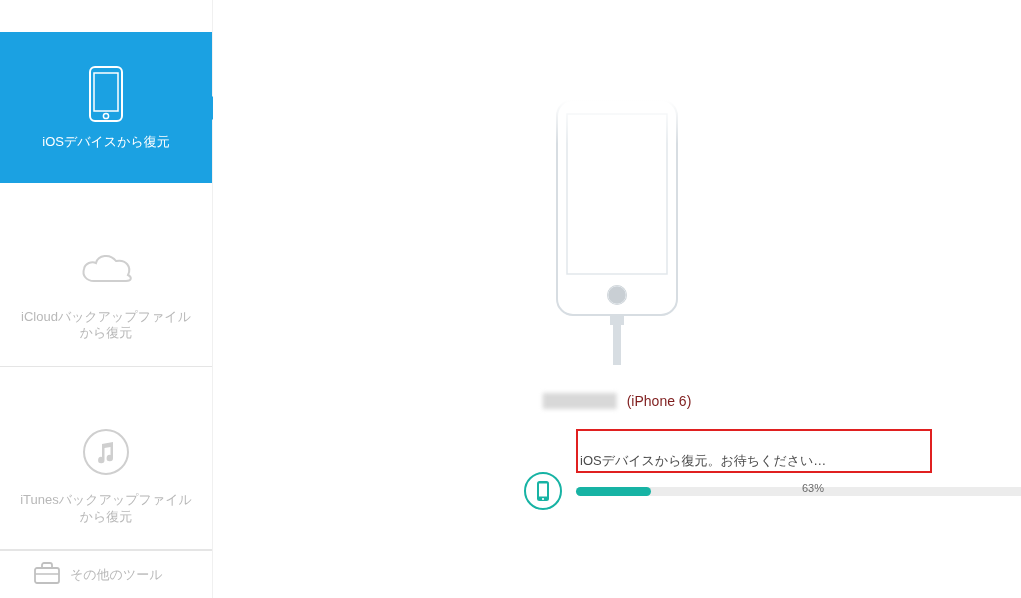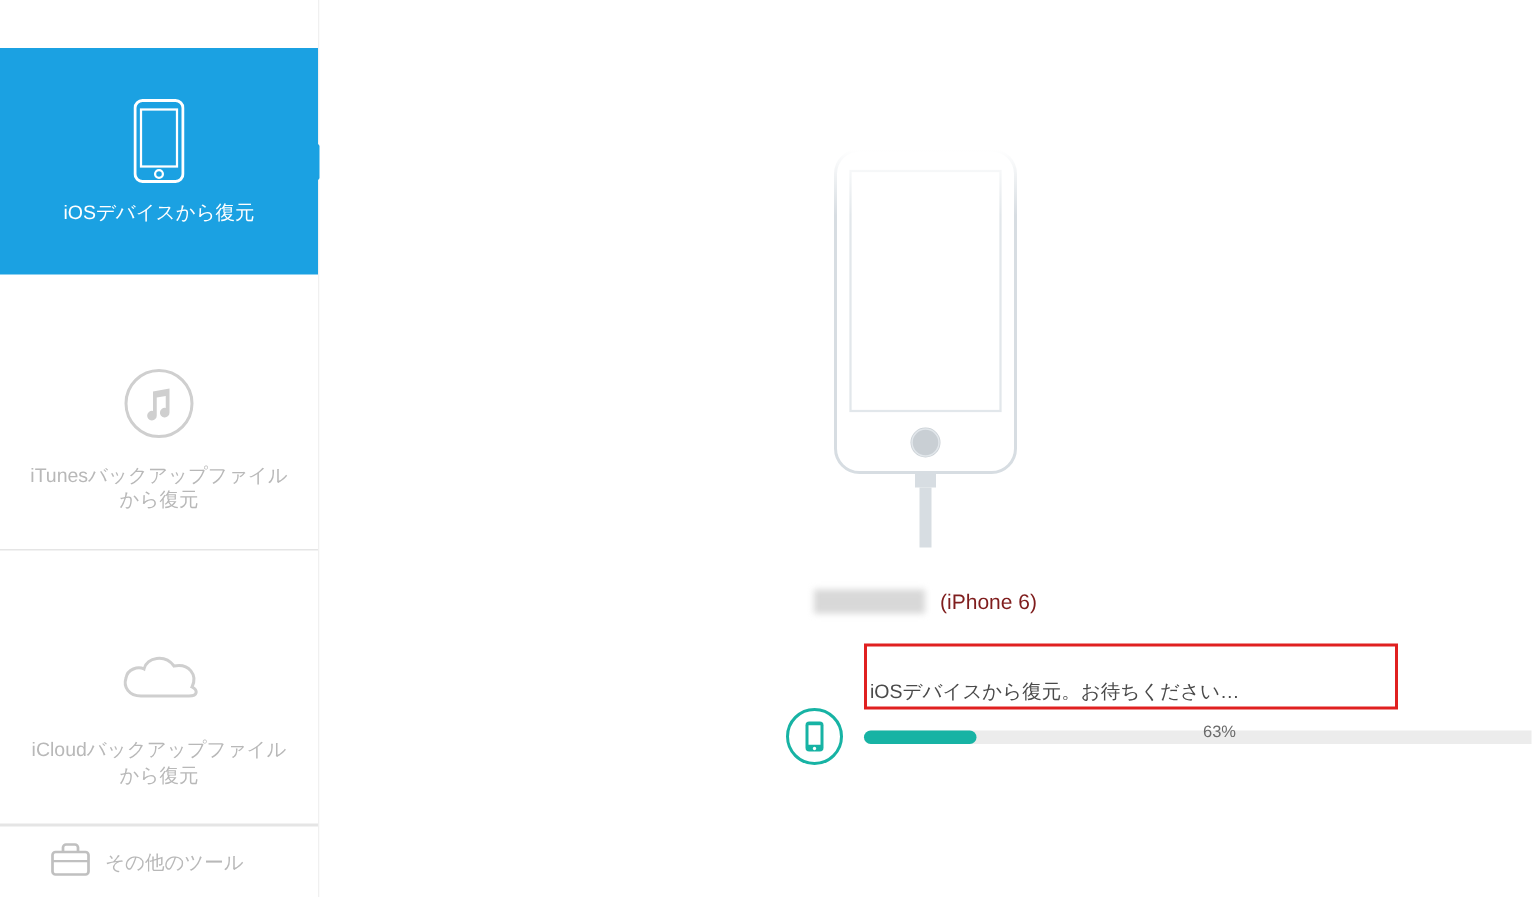--- a/index.html
+++ b/index.html
@@ -180,35 +180,35 @@
         <rect x="1" y="1" width="32" height="54" rx="5" ry="5" fill="none" stroke="#ffffff" stroke-width="2"></rect>
         <rect x="5" y="7" width="24" height="38" fill="none" stroke="#ffffff" stroke-width="1.5"></rect>
         <circle cx="17" cy="50" r="2.6" fill="none" stroke="#ffffff" stroke-width="1.5"></circle>
       </svg>
     </div>
     <div class="sidebar-label">iOSデバイスから復元</div>
   </div>
 
   <div class="sidebar-item">
     <div class="sidebar-icon-wrap">
+      <svg width="60" height="40" viewBox="0 0 60 40">
+        <path d="M18 32 C10 32 6 26 8 20 C9 14 16 12 20 14 C22 6 34 4 40 12 C50 10 56 18 52 26 C56 28 56 32 50 32 Z" fill="none" stroke="#cfcfcf" stroke-width="2"></path>
+      </svg>
+    </div>
+    <div class="sidebar-label">iCloudバックアップファイルから復元</div>
+  </div>
+
+  <div class="sidebar-item">
+    <div class="sidebar-icon-wrap">
       <svg width="48" height="48" viewBox="0 0 48 48">
         <circle cx="24" cy="24" r="22" fill="none" stroke="#cfcfcf" stroke-width="2"></circle>
         <path d="M20 16 L31 14 L31 30 A3.2 3.2 0 1 1 28.5 27 L28.5 19 L22.5 20 L22.5 32 A3.2 3.2 0 1 1 20 29 Z" fill="#cfcfcf"></path>
       </svg>
     </div>
     <div class="sidebar-label">iTunesバックアップファイルから復元</div>
-  </div>
-
-  <div class="sidebar-item">
-    <div class="sidebar-icon-wrap">
-      <svg width="60" height="40" viewBox="0 0 60 40">
-        <path d="M18 32 C10 32 6 26 8 20 C9 14 16 12 20 14 C22 6 34 4 40 12 C50 10 56 18 52 26 C56 28 56 32 50 32 Z" fill="none" stroke="#cfcfcf" stroke-width="2"></path>
-      </svg>
-    </div>
-    <div class="sidebar-label">iCloudバックアップファイルから復元</div>
   </div>
 
   <div class="sidebar-tools">
     <span>
       <svg width="26" height="22" viewBox="0 0 26 22">
         <rect x="1" y="6" width="24" height="15" rx="2" fill="none" stroke="#c0c0c0" stroke-width="1.8"></rect>
         <path d="M8 6 L8 3 C8 2 9 1 10 1 L16 1 C17 1 18 2 18 3 L18 6" fill="none" stroke="#c0c0c0" stroke-width="1.8"></path>
         <line x1="1" y1="12" x2="25" y2="12" stroke="#c0c0c0" stroke-width="1.5"></line>
       </svg>
     </span>

